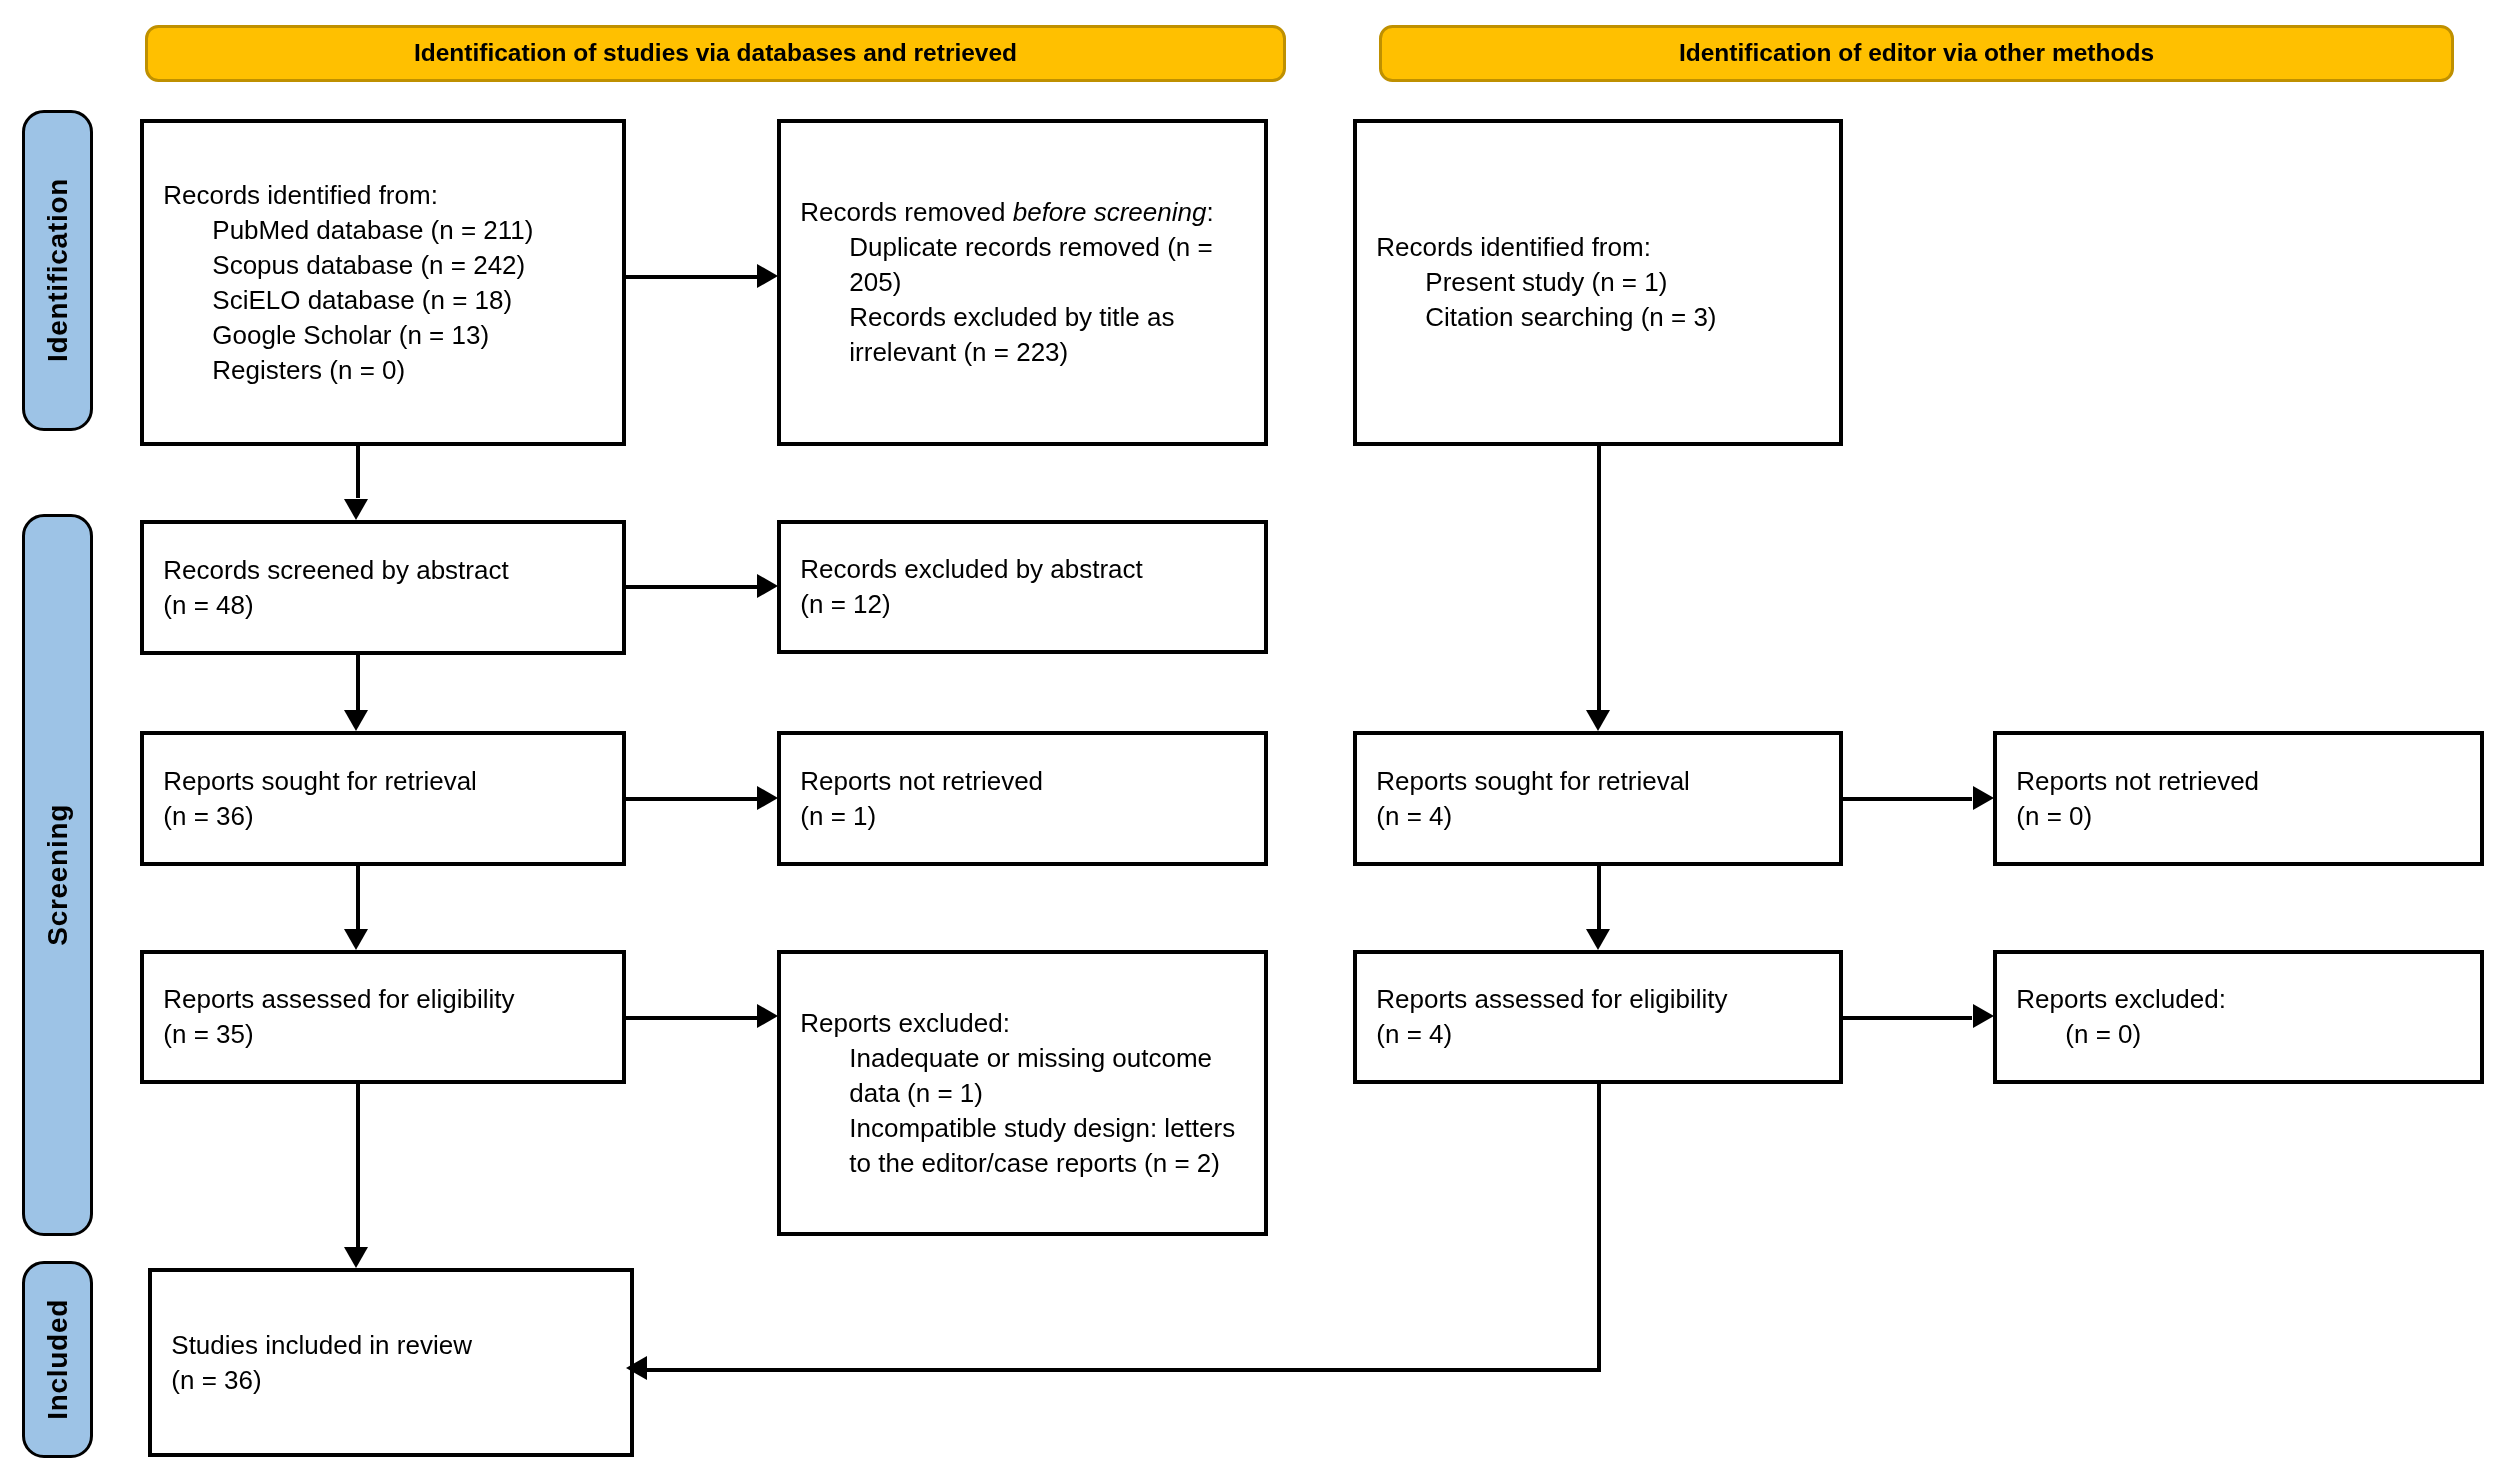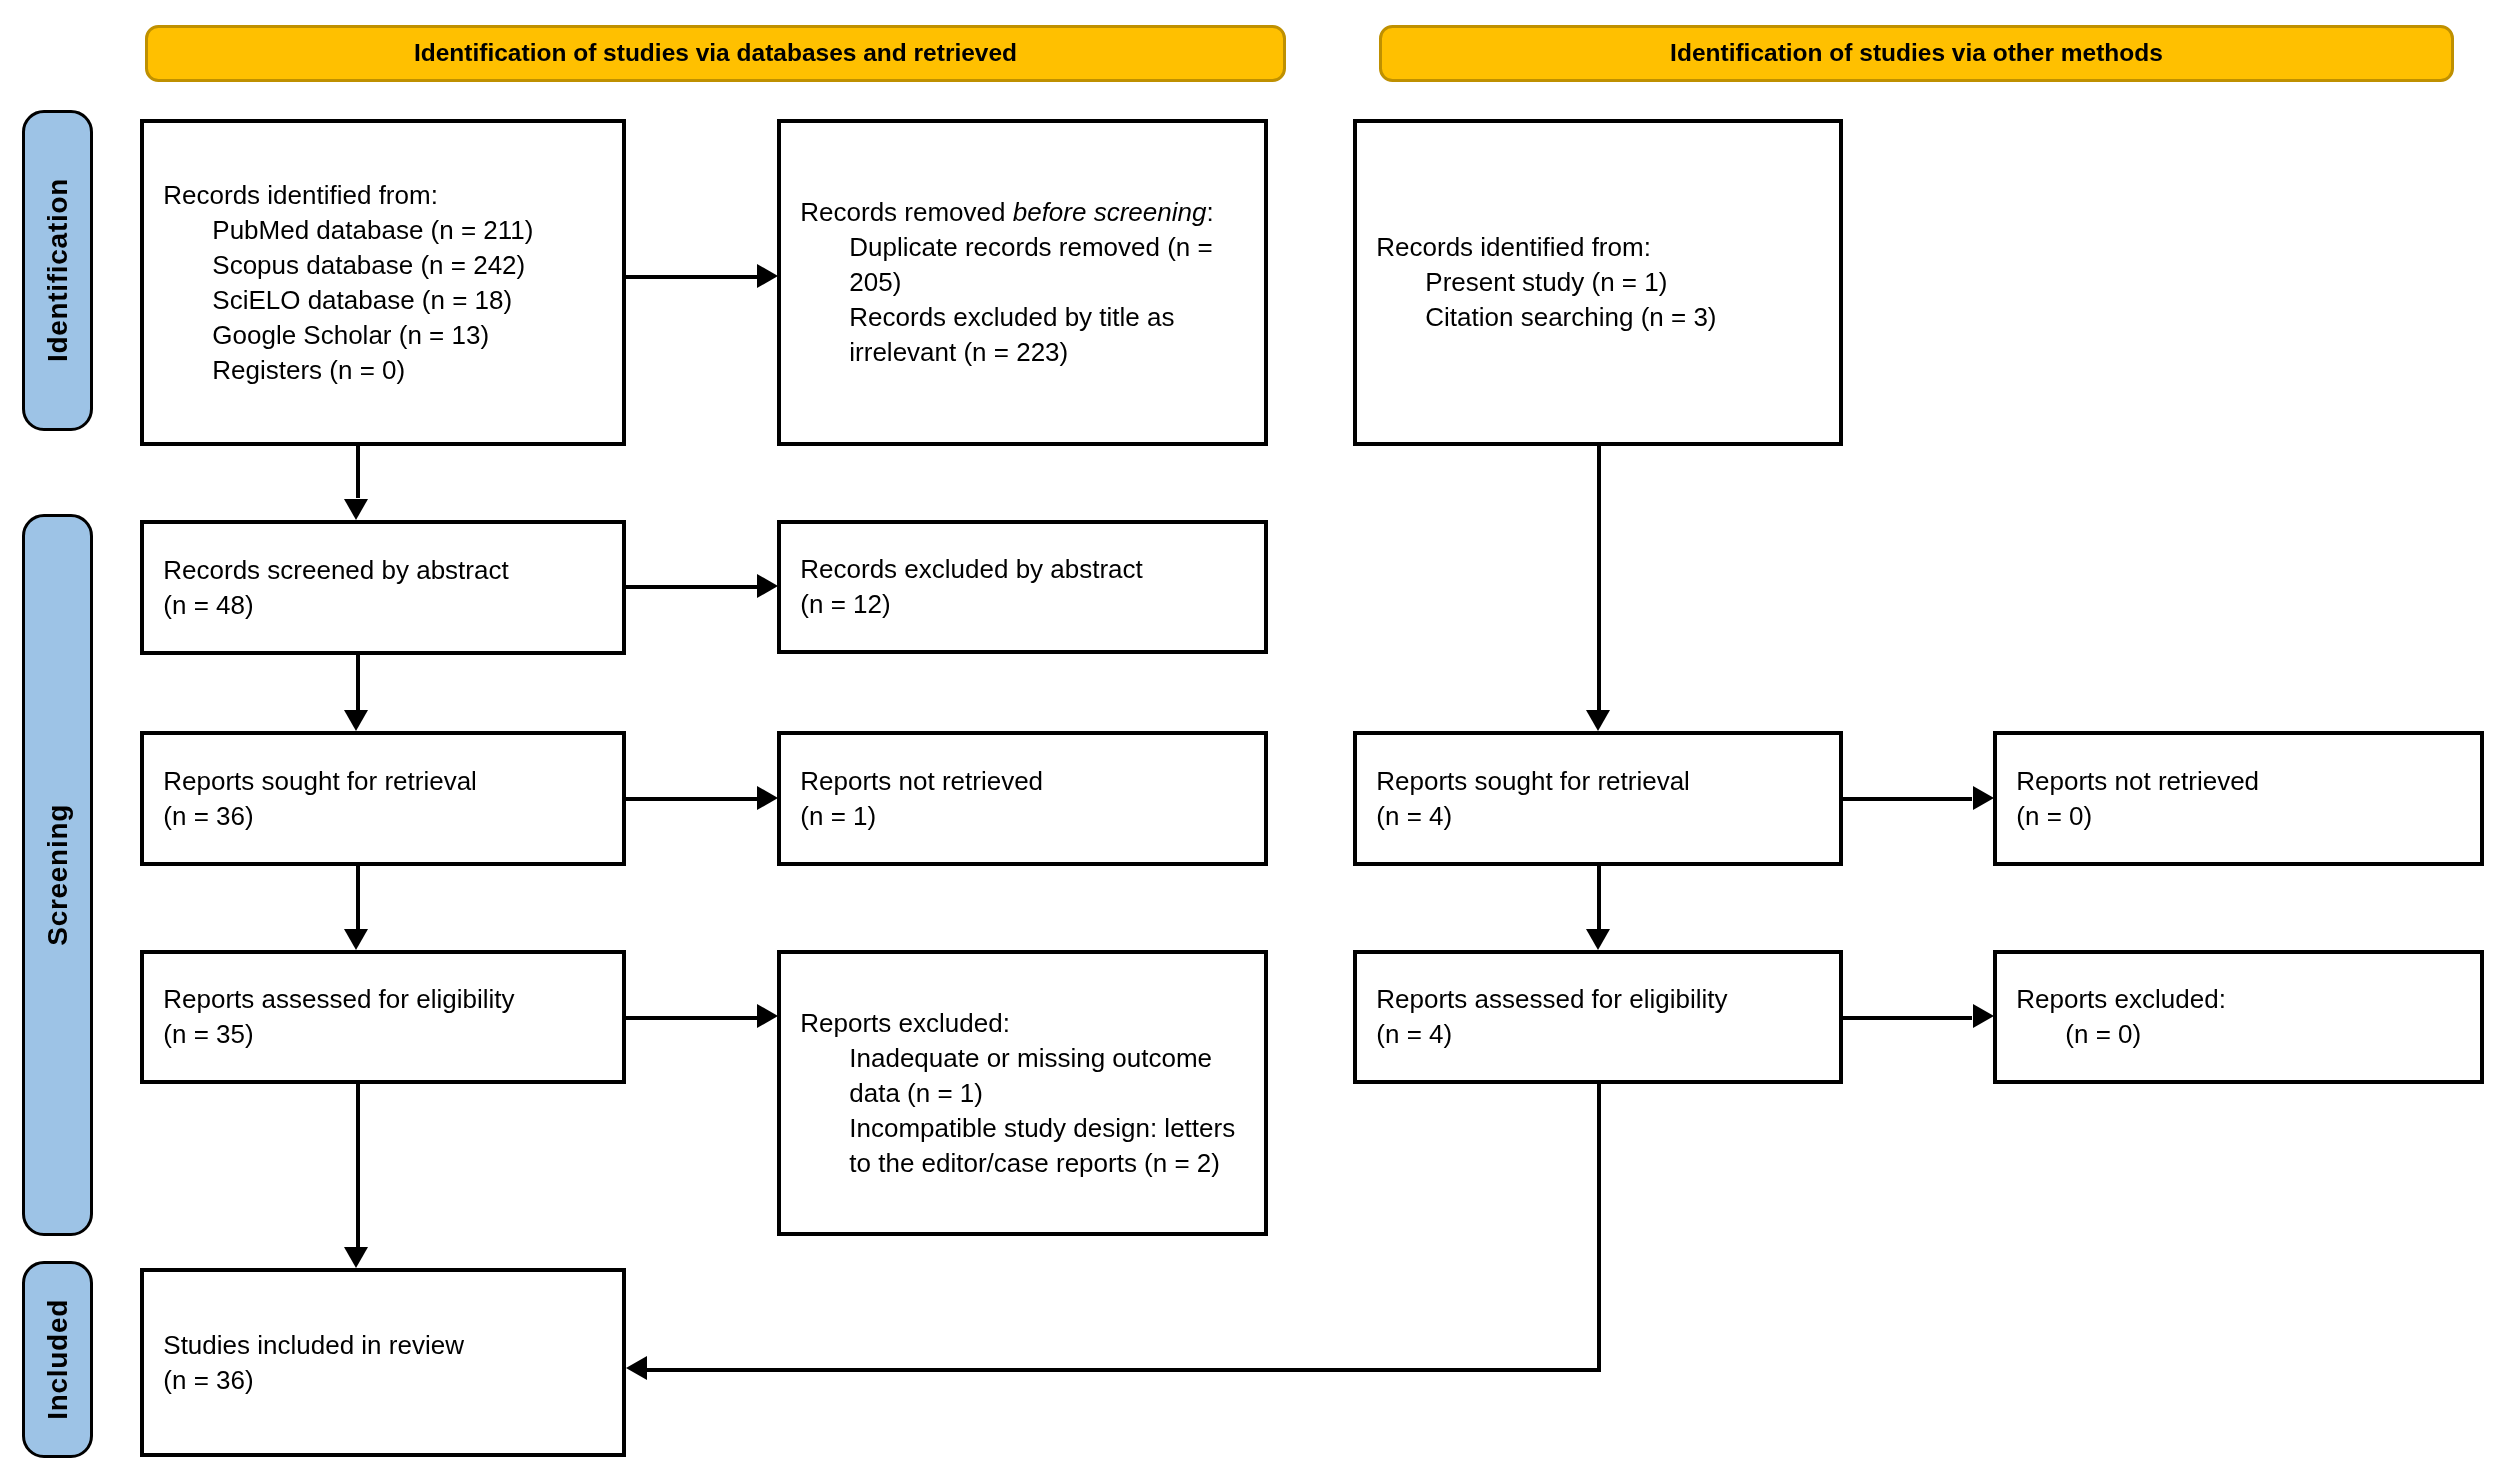--- a/index.html
+++ b/index.html
@@ -34,21 +34,21 @@
 </style>
 </head>
 <body>
 
 <div class="canvas">
 
   <div class="hdr" style="left:145px;top:24.5px;width:1141px;height:57px">
     <span>Identification of studies via databases and retrieved</span>
   </div>
   <div class="hdr" style="left:1379px;top:24.5px;width:1075px;height:57px">
-    <span>Identification of studies via other methods</span>
+    <span>Identification of editor via other methods</span>
   </div>
 
   <div class="stage" style="left:22px;top:110px;width:71px;height:321px">
     <span>Identification</span>
   </div>
   <div class="stage" style="left:22px;top:514px;width:71px;height:722px">
     <span>Screening</span>
   </div>
   <div class="stage" style="left:22px;top:1261px;width:71px;height:197px">
     <span>Included</span>
@@ -122,21 +122,21 @@
   </div>
   <div class="box" style="left:1353px;top:950px;width:490px;height:134px">
     <div class="line">Reports assessed for eligibility</div>
     <div class="line">(n = 4)</div>
   </div>
   <div class="box" style="left:1993px;top:950px;width:491px;height:134px">
     <div class="line">Reports excluded:</div>
     <div class="item">(n = 0)</div>
   </div>
 
-  <div class="box" style="left:140px;top:1268px;width:486px;height:189px">
+  <div class="box" style="left:148px;top:1268px;width:486px;height:189px">
     <div class="line">Studies included in review</div>
     <div class="line">(n = 36)</div>
   </div>
 
   <div class="hline" style="left:626px;top:275px;width:131px"></div>
   <div class="tri-right" style="left:757px;top:264px"></div>
 
   <div class="vline" style="left:356px;top:445px;height:53px"></div>
   <div class="tri-down" style="left:344px;top:499px"></div>
 

